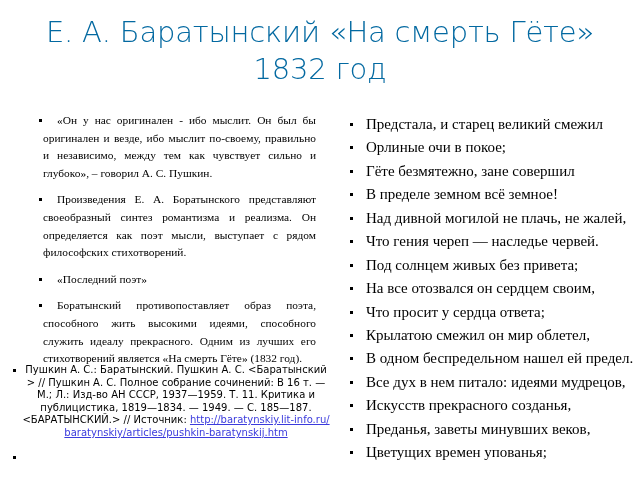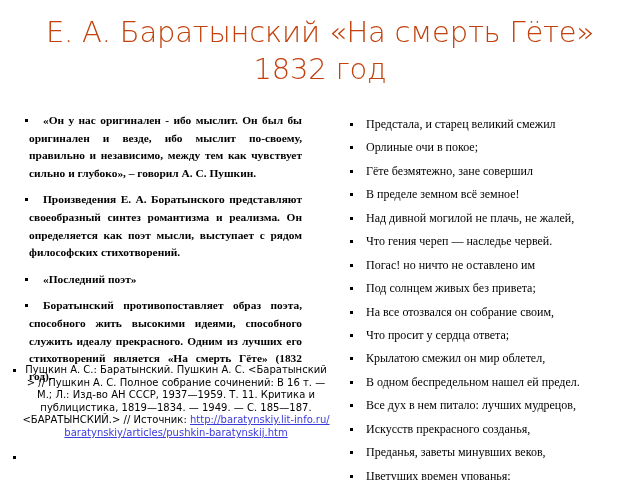--- a/index.html
+++ b/index.html
@@ -23,30 +23,29 @@
     position: absolute;
     left: 28px;
     top: 14px;
     width: 584px;
     text-align: center;
     font-family: "DejaVu Sans", "Liberation Sans", sans-serif;
     font-weight: 300;
     font-size: 29px;
     line-height: 37px;
     letter-spacing: -0.2px;
-    color: #c2410c;
+    color: #0369a1;
   }
 
   
   .col-left {
     position: absolute;
-    left: 6px;
+    left: 20px;
     top: 112px;
     width: 296px;
-    font-weight: bold;
   }
 
   .col-right {
     position: absolute;
     left: 341px;
     top: 113px;
     width: 294px;
   }
 
   
@@ -120,21 +119,21 @@
     height: 2.5px;
     background: #000;
   }
 
   
   .poem-line {
     position: relative;
     padding-left: 25px;
     height: 23.45px;
     line-height: 23.45px;
-    font-size: 12px;
+    font-size: 15px;
     white-space: nowrap;
   }
 
   .poem-line::before {
     content: "";
     position: absolute;
     left: 9px;
     top: 10px;
     width: 3px;
     height: 3px;
@@ -159,25 +158,24 @@
 
   <div class="empty-bullet"></div>
 
   <div class="col-right">
     <div class="poem-line">Предстала, и старец великий смежил</div>
     <div class="poem-line">Орлиные очи в покое;</div>
     <div class="poem-line">Гёте безмятежно, зане совершил</div>
     <div class="poem-line">В пределе земном всё земное!</div>
     <div class="poem-line">Над дивной могилой не плачь, не жалей,</div>
     <div class="poem-line">Что гения череп — наследье червей.</div>
-    <div class="poem-line">Погас! но ничто не оставлено им</div>
     <div class="poem-line">Под солнцем живых без привета;</div>
-    <div class="poem-line">На все отозвался он собрание своим,</div>
+    <div class="poem-line">На все отозвался он сердцем своим,</div>
     <div class="poem-line">Что просит у сердца ответа;</div>
     <div class="poem-line">Крылатою смежил он мир облетел,</div>
     <div class="poem-line">В одном беспредельном нашел ей предел.</div>
-    <div class="poem-line">Все дух в нем питало: лучших мудрецов,</div>
+    <div class="poem-line">Все дух в нем питало: идеями мудрецов,</div>
     <div class="poem-line">Искусств прекрасного созданья,</div>
     <div class="poem-line">Преданья, заветы минувших веков,</div>
     <div class="poem-line">Цветущих времен упованья;</div>
   </div>
 
 </div>
 
 </body></html>

